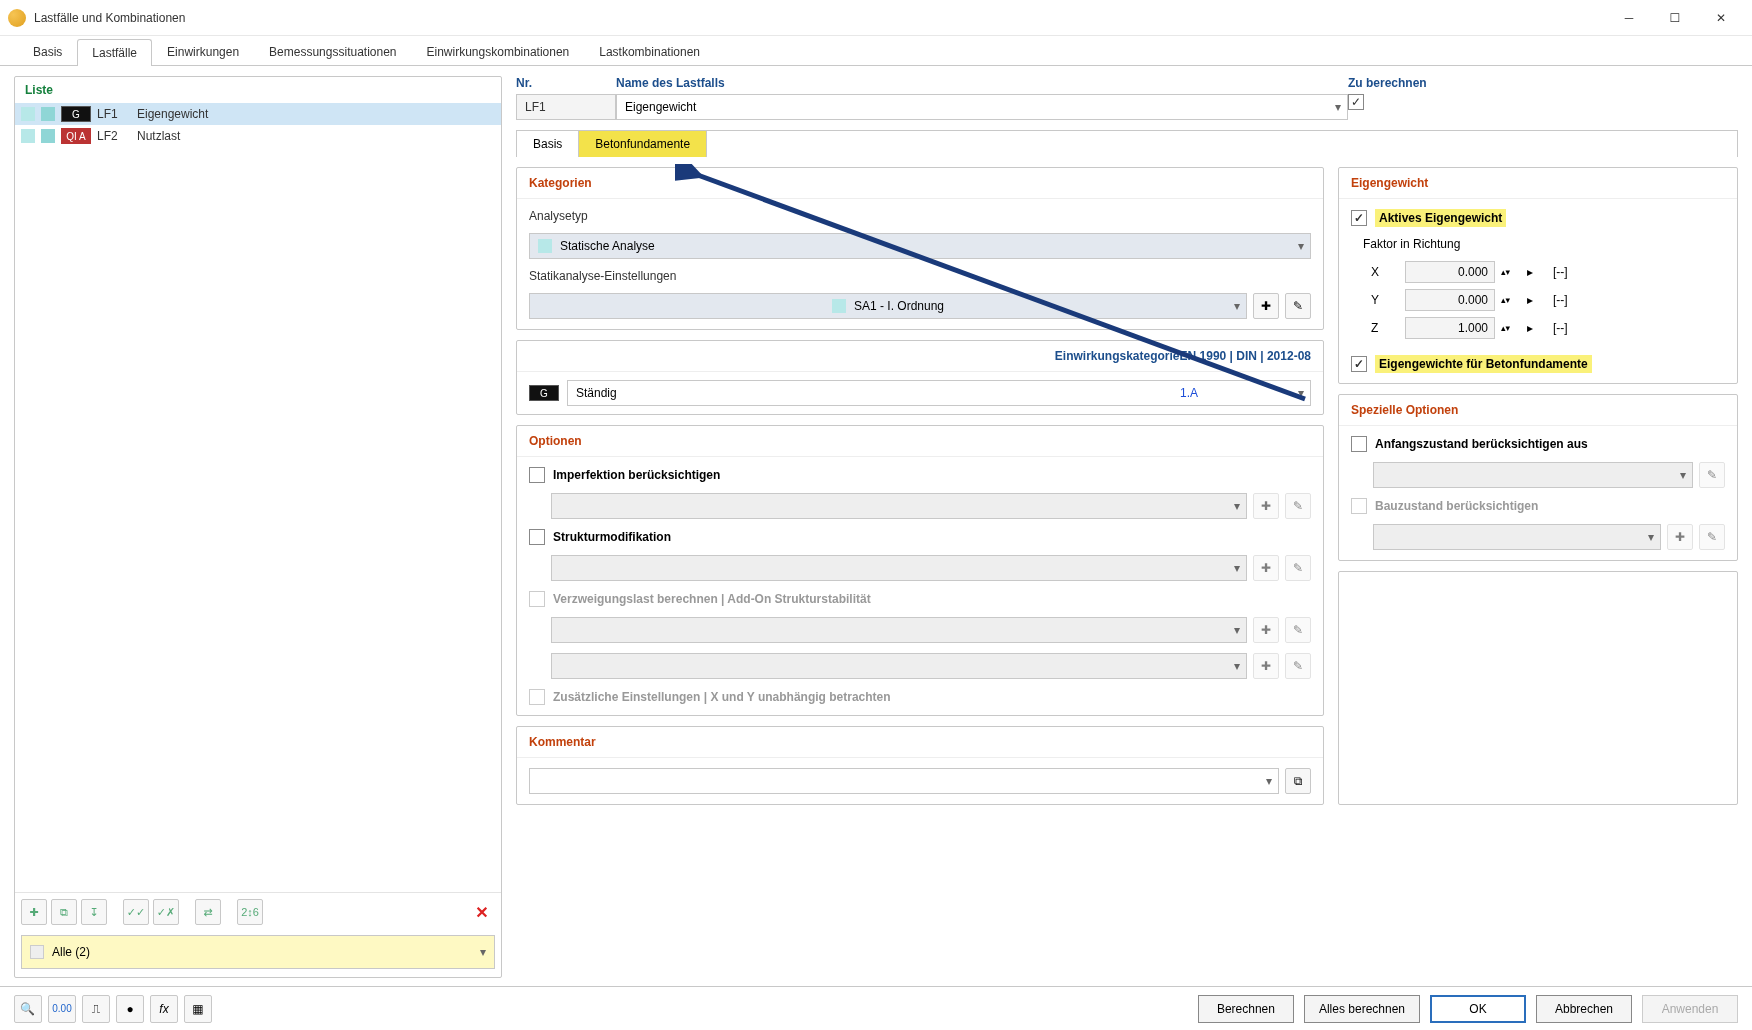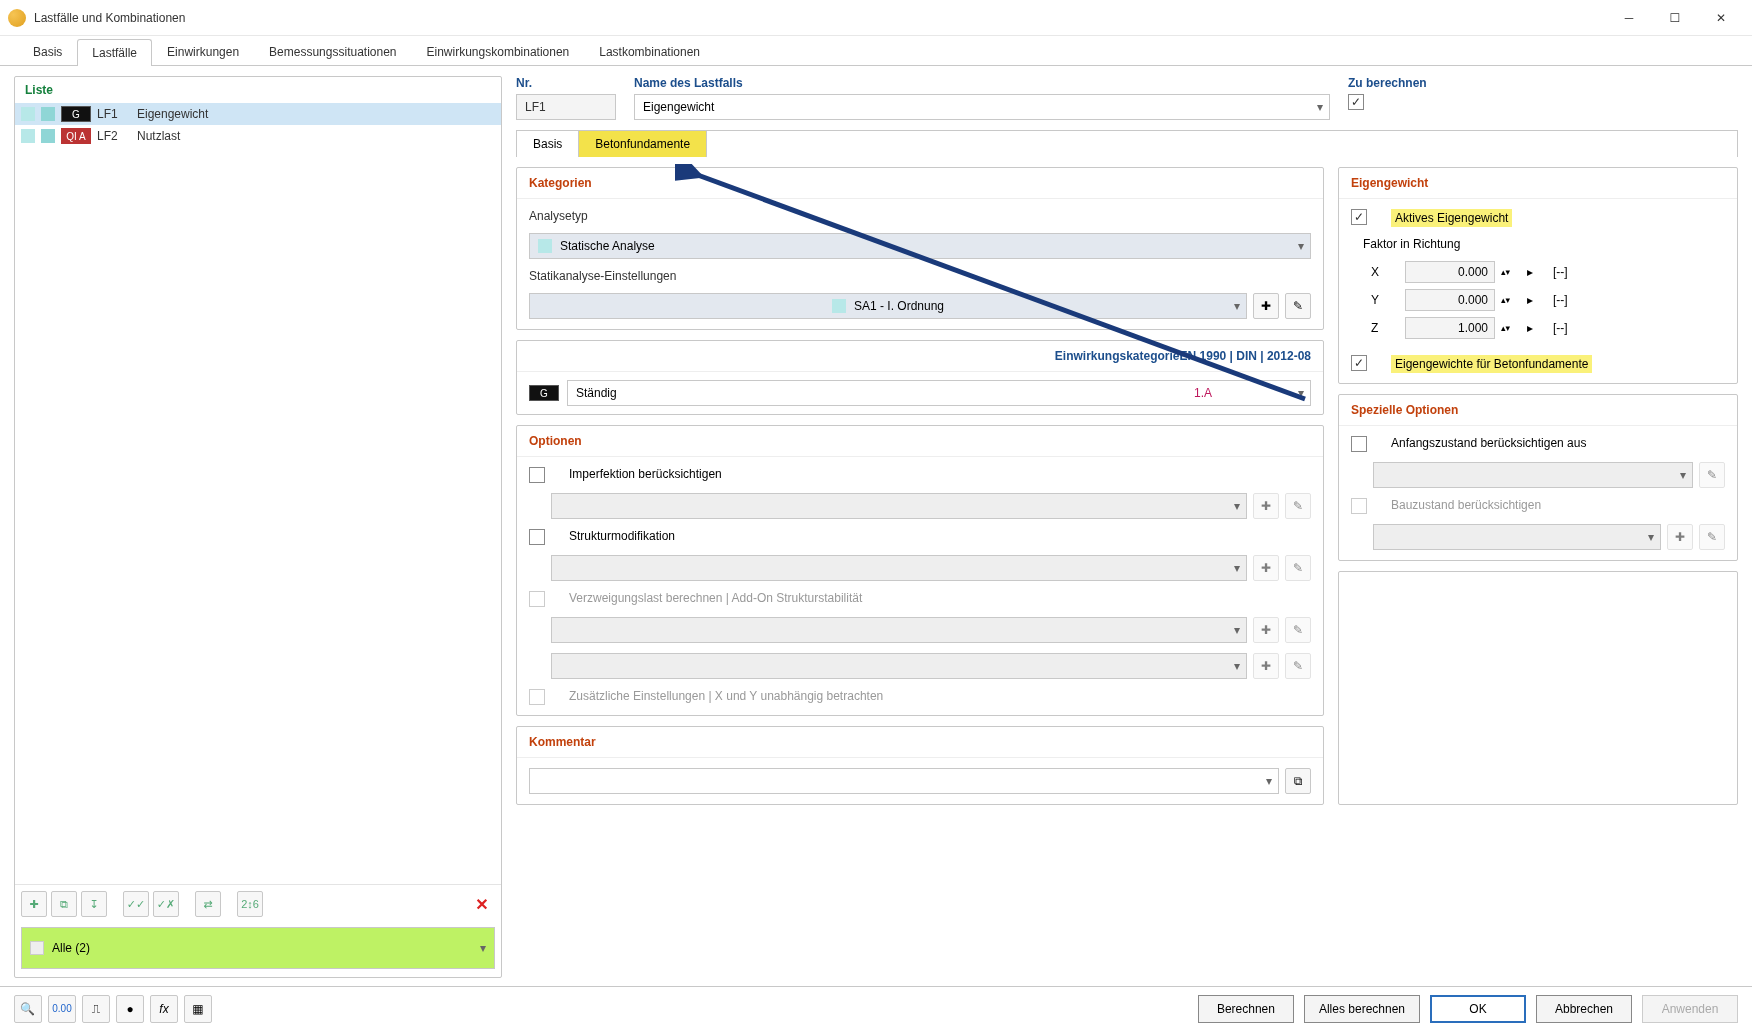--- a/index.html
+++ b/index.html
@@ -27,26 +27,26 @@
 .swatch2 { width:14px; height:14px; background:#8fd6d6; }
 .tag { width:30px; height:16px; display:flex; align-items:center; justify-content:center; color:#fff; font-size:10px; }
 .tag.g { background:#111; border:1px solid #555;}
 .tag.qi { background:#b33; }
 .lfnum { width:34px; color:#333; }
 .lfname { color:#333; }
 
 .left-toolbar { display:flex; align-items:center; gap:4px; padding:6px; border-top:1px solid #e4e4e4; }
 .tbtn { width:26px; height:26px; border:1px solid #c8c8c8; background:#f7f7f7; display:flex; align-items:center; justify-content:center; border-radius:2px; cursor:pointer; font-size:11px; color:#5a7; }
 .delete-x { margin-left:auto; width:26px; height:26px; display:flex;align-items:center;justify-content:center; color:#d22; font-weight:bold; font-size:16px;cursor:pointer;}
-.filterbox { margin:4px 6px 8px 6px; height:42px; border:1px solid #c8c8c8; display:flex; align-items:center; padding:0 8px; background:#bef264;}
+.filterbox { margin:4px 6px 8px 6px; height:34px; border:1px solid #c8c8c8; display:flex; align-items:center; padding:0 8px; background:#fef9c3;}
 .filterbox .sw { width:14px;height:14px;background:#eee;border:1px solid #ccc;margin-right:8px;}
 .filterbox .chev{margin-left:auto;color:#666;}
 
 .rightpanel { flex:1; display:flex; flex-direction:column; gap:10px; }
-.toprow { display:flex; gap:18px; }
+.toprow { display:flex; }
 .fieldblock { display:flex; flex-direction:column; gap:4px; }
 .fieldlabel { color:#1c4e8c; font-weight:600; }
 .txtinput { height:26px; border:1px solid #c8c8c8; background:#f4f4f4; padding:0 8px; color:#333;}
 .selectbox { height:26px; border:1px solid #c8c8c8; background:#fff; display:flex; align-items:center; padding:0 8px; position:relative;}
 .selectbox .chev{position:absolute; right:6px; color:#666;}
 .checkbox { width:16px; height:16px; border:1px solid #888; display:flex; align-items:center; justify-content:center; background:#fff;}
 .checkbox.checked::after{content:"✓"; font-size:12px; color:#333;}
 .checkbox.disabled{border-color:#ccc;}
 
 
@@ -65,31 +65,31 @@
 .sublabel { color:#333; }
 .combo { height:26px; border:1px solid #c8c8c8; background:#e3e8ef; display:flex; align-items:center; padding:0 8px; position:relative; }
 .combo .sw{width:14px;height:14px;background:#b7e8e8;margin-right:8px;}
 .combo .chev{position:absolute;right:6px;color:#666;}
 .combo.disabled{background:#eee;color:#999;}
 .iconbtn { width:26px;height:26px;border:1px solid #c8c8c8;background:#f7f7f7;display:flex;align-items:center;justify-content:center;border-radius:2px;cursor:pointer;}
 .iconbtn.disabled{opacity:0.5;cursor:default;}
 .row-with-btns{display:flex;gap:6px;align-items:center;}
 .row-with-btns .combo{flex:1;justify-content:center;}
 
-.option-row{display:flex;align-items:flex-start;gap:24px;}
+.option-row{display:flex;align-items:center;gap:8px;font-weight:bold;}
 .option-row.disabled{color:#999;}
 .indent-combo-row{display:flex;gap:6px;padding-left:22px;}
 .indent-combo-row .combo{flex:1;background:#eee;}
 
 .einw-head{display:flex;justify-content:flex-end;align-items:center;padding:8px 12px;border-bottom:1px solid #eee;}
 .einw-norm{color:#1c4e8c;font-weight:600;}
 .einw-body{padding:8px 12px;display:flex;gap:8px;align-items:center;}
 .einw-body .tag{width:30px;}
 .einw-body .combo{flex:1;background:#fff;}
-.einw-code{width:80px;color:#be185d;text-align:center;margin-right:41px;}
+.einw-code{width:80px;color:#1d4ed8;text-align:left;margin-right:24px;}
 
 
 .hl { background:#faf17a; padding:2px 4px;}
 .factor-grid{display:grid;grid-template-columns:28px 90px 20px 20px 30px;gap:6px;align-items:center;margin-left:20px;}
 .spininput{height:22px;border:1px solid #c8c8c8;background:#f4f4f4;text-align:right;padding:0 6px;}
 
 
 .bottombar{position:absolute;left:0;right:0;bottom:0;height:44px;border-top:1px solid #c8c8c8;display:flex;align-items:center;padding:0 14px;gap:6px;background:#fff;}
 .bottombar .iconbtn{width:28px;height:28px;}
 .btnbar{margin-left:auto;display:flex;gap:10px;}

